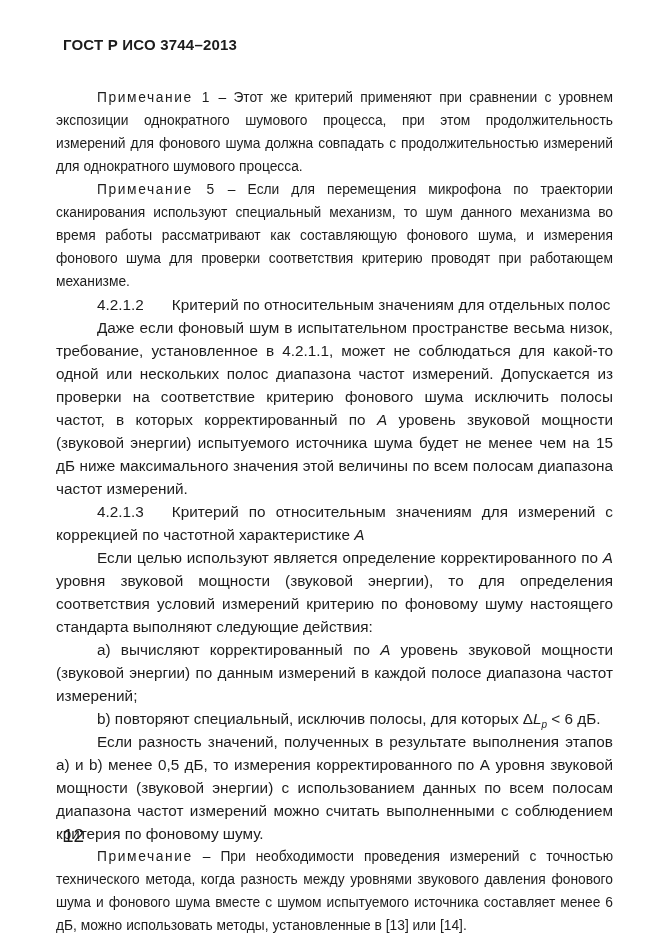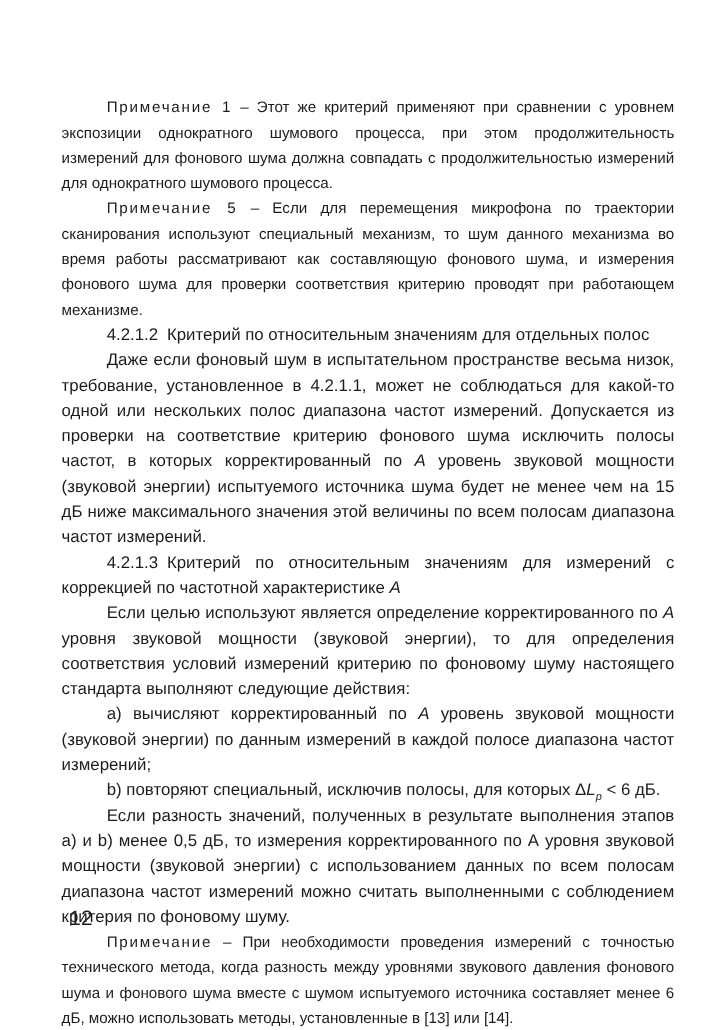--- a/index.html
+++ b/index.html
@@ -34,21 +34,21 @@
   .content p {
     margin: 0;
     text-align: justify;
     text-indent: 41px;
     line-height: 23px;
   }
   .body-text { font-size: 15.3px; }
   .note { font-size: 13.8px; }
   .note-label { letter-spacing: 1.6px; }
   .section-heading { font-size: 15.3px; }
-  .section-num { margin-right: 8px; }
+  .section-num { margin-right: 28px; }
   .italic-a { font-style: italic; }
   .formula {
     font-family: Liberation Sans, sans-serif;
     white-space: nowrap;
   }
   .formula .f-var { font-style: italic; }
   .formula sub {
     font-style: italic;
     font-size: 10px;
     line-height: 0;
@@ -58,20 +58,21 @@
     left: 63px;
     top: 825px;
     font-size: 19px;
   }
 </style>
 </head>
 <body>
 
 <div class="page">
 
+  <div class="doc-header">ГОСТ Р ИСО 3744–2013</div>
 
   <div class="content">
 
     <p class="note"><span class="note-label">Примечание 1</span> <span>– Этот же критерий применяют при сравнении с уровнем экспозиции однократного шумового процесса, при этом продолжительность измерений для фонового шума должна совпадать с продолжительностью измерений для однократного шумового процесса.</span></p>
 
     <p class="note"><span class="note-label">Примечание 5</span> <span>– Если для перемещения микрофона по траектории сканирования используют специальный механизм, то шум данного механизма во время работы рассматривают как составляющую фонового шума, и измерения фонового шума для проверки соответствия критерию проводят при работающем механизме.</span></p>
 
     <p class="section-heading"><span class="section-num">4.2.1.2</span><span>Критерий по относительным значениям для отдельных полос</span></p>
 
     <p class="body-text"><span>Даже если фоновый шум в испытательном пространстве весьма низок, требование, установленное в 4.2.1.1, может не соблюдаться для какой-то одной или нескольких полос диапазона частот измерений. Допускается из проверки на соответствие критерию фонового шума исключить полосы частот, в которых корректированный по </span><span class="italic-a">А</span><span> уровень звуковой мощности (звуковой энергии) испытуемого источника шума будет не менее чем на 15 дБ ниже максимального значения этой величины по всем полосам диапазона частот измерений.</span></p>

